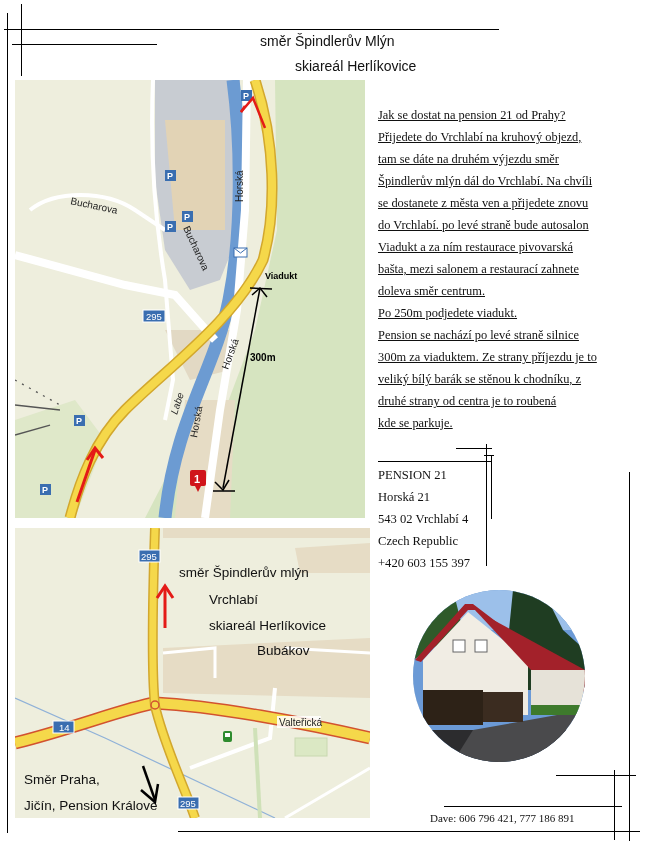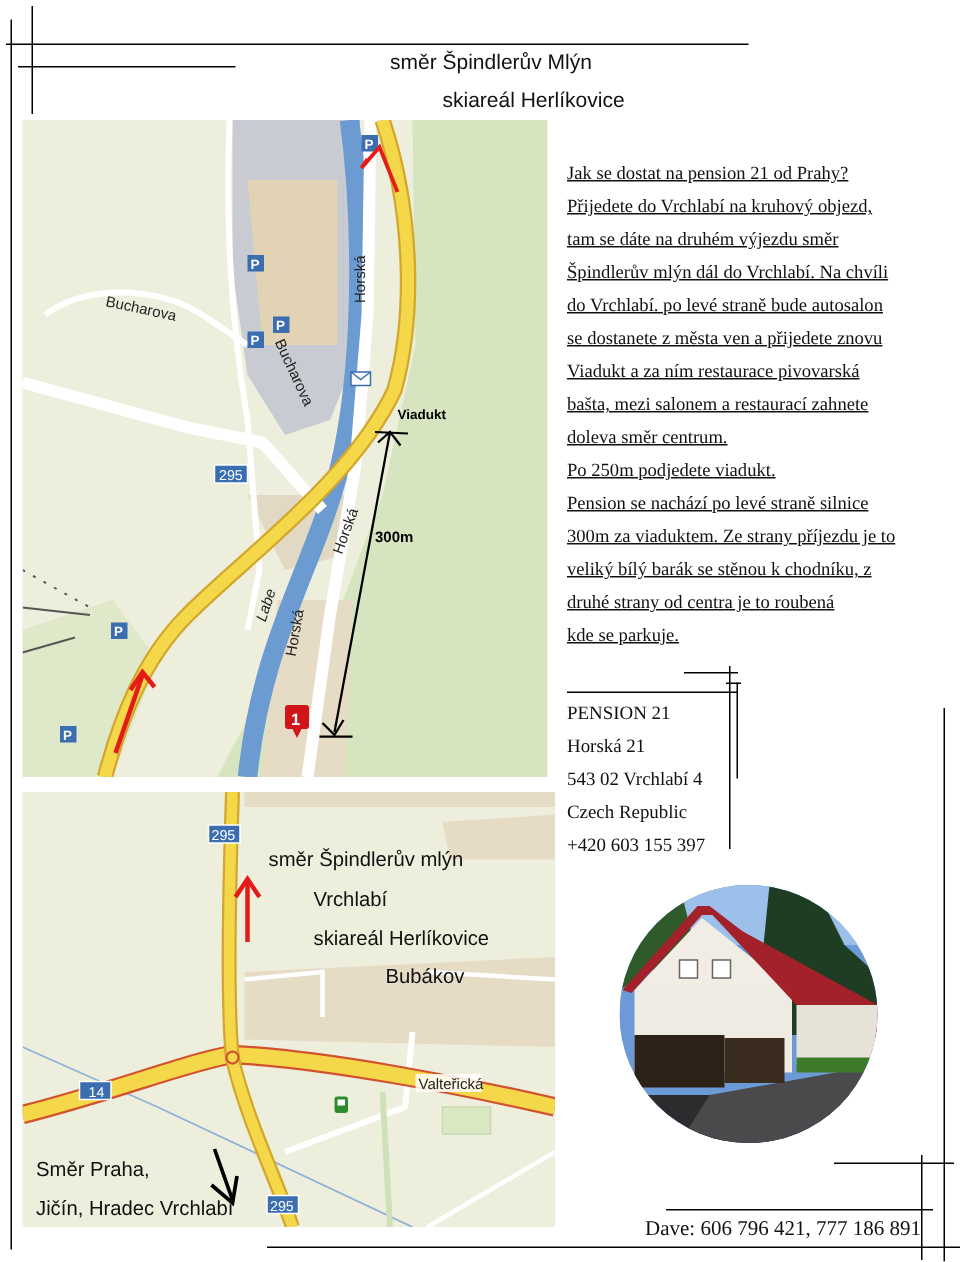--- a/index.html
+++ b/index.html
@@ -6,21 +6,21 @@
   body { width:652px; height:841px; position:relative; overflow:hidden; font-family:"Liberation Serif", serif; color:#111; }
   .hl { position:absolute; height:1px; background:#000; }
   .vl { position:absolute; width:1px; background:#000; }
   .label { position:absolute; font-family:Liberation Sans, sans-serif; font-size:13px; color:#111; white-space:nowrap; }
   .map { position:absolute; background:#eeeedd; overflow:hidden; }
   .para { position:absolute; left:378px; top:104px; width:250px; font-size:12.4px; line-height:22px; }
   .para div { white-space:nowrap;text-decoration:underline; }
   .addr { position:absolute; left:378px; top:464px; font-size:12.6px; line-height:22px; }
   .addr div { white-space:nowrap; }
   .photo { position:absolute; left:413px; top:590px; width:172px; height:172px; border-radius:50%; overflow:hidden; background:#cfd8dc; }
-  .dave { position:absolute; left:430px; top:812px; font-size:14px; white-space:nowrap; }
+  .dave { position:absolute; left:430px; top:812px; font-size:11px; white-space:nowrap; }
   svg { display:block; }
   .roadlabel { font-family:"Liberation Sans", sans-serif; font-size:10px; fill:#222; }
 </style>
 </head>
 <body>
 
 <div class="vl" style="left:7px;top:13px;height:820px;"></div>
 <div class="vl" style="left:21px;top:4px;height:72px;"></div>
 <div class="hl" style="left:4px;top:29px;width:495px;"></div>
 <div class="hl" style="left:12px;top:44px;width:145px;"></div>
@@ -150,30 +150,30 @@
     <path d="M142 70 L150 58 L158 70" stroke="#e41b17" stroke-width="3" fill="none"></path>
 
     <path d="M128 238 L140 272" stroke="#000" stroke-width="2.5"></path>
     <path d="M126 262 L140 274 L143 256" stroke="#000" stroke-width="2.5" fill="none"></path>
   </svg>
   <div class="label" style="left:164px;top:37px;font-size:13.5px;">směr Špindlerův mlýn</div>
   <div class="label" style="left:194px;top:64px;font-size:13.5px;">Vrchlabí</div>
   <div class="label" style="left:194px;top:90px;font-size:13.5px;">skiareál Herlíkovice</div>
   <div class="label" style="left:242px;top:115px;font-size:13.5px;">Bubákov</div>
   <div class="label" style="left:9px;top:244px;font-size:13.5px;">Směr Praha,</div>
-  <div class="label" style="left:9px;top:270px;font-size:13.5px;">Jičín, Hradec Vrchlabí</div>
+  <div class="label" style="left:9px;top:270px;font-size:13.5px;">Jičín, Pension Králové</div>
 </div>
 
 <div class="para">
   <div>Jak se dostat na pension 21 od Prahy?</div>
   <div>Přijedete do Vrchlabí na kruhový objezd,</div>
   <div>tam se dáte na druhém výjezdu směr</div>
   <div>Špindlerův mlýn dál do Vrchlabí. Na chvíli</div>
+  <div>se dostanete z města ven a přijedete znovu</div>
   <div>do Vrchlabí. po levé straně bude autosalon</div>
-  <div>se dostanete z města ven a přijedete znovu</div>
   <div>Viadukt a za ním restaurace pivovarská</div>
   <div>bašta, mezi salonem a restaurací zahnete</div>
   <div>doleva směr centrum.</div>
   <div>Po 250m podjedete viadukt.</div>
   <div>Pension se nachází po levé straně silnice</div>
   <div>300m za viaduktem. Ze strany příjezdu je to</div>
   <div>veliký bílý barák se stěnou k chodníku, z</div>
   <div>druhé strany od centra je to roubená</div>
   <div>kde se parkuje.</div>
 </div>

